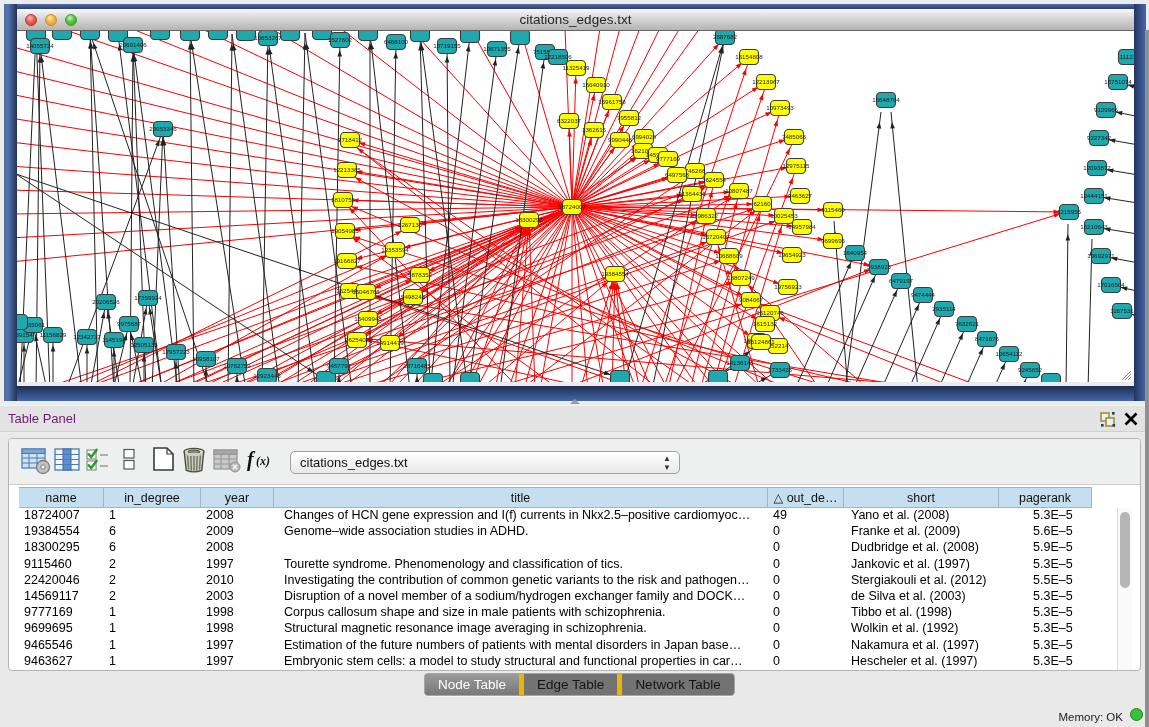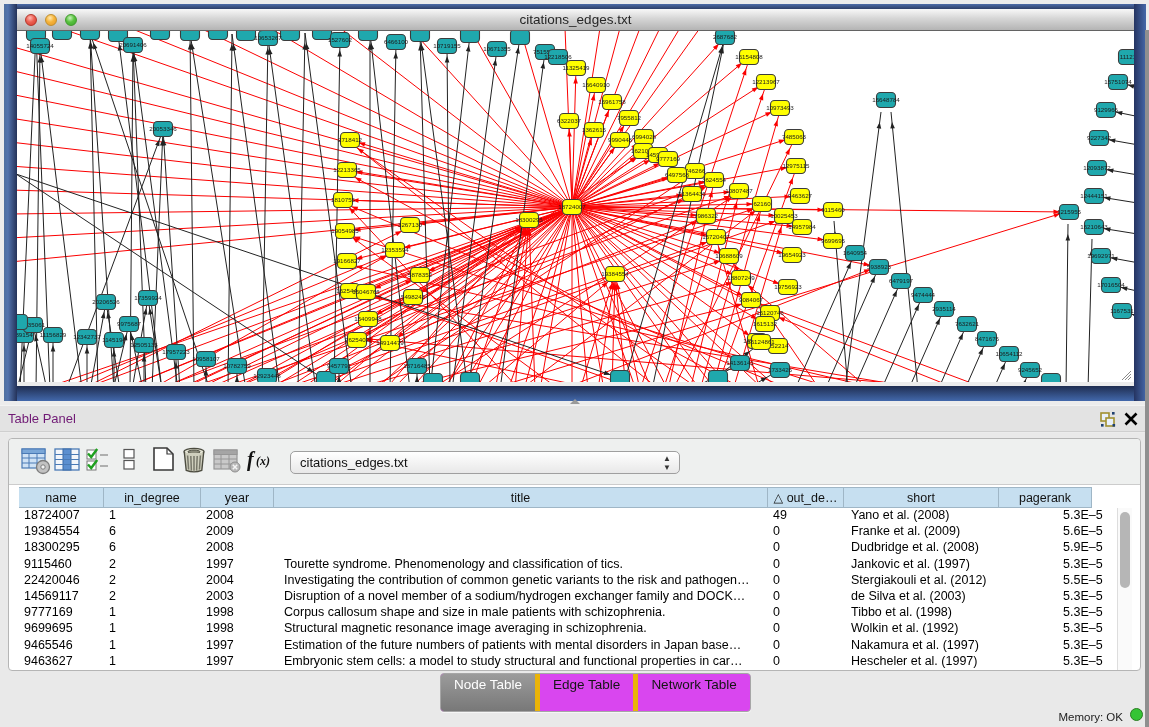--- a/index.html
+++ b/index.html
@@ -21,26 +21,26 @@
 .panel{position:absolute;left:8px;top:5px;width:1133px;height:233px;border:1px solid #b5b5b5;border-radius:4px;background:#fff}
 .toolbar{position:absolute;left:0;top:0;width:100%;height:46px;background:#eef0ef;border-bottom:1px solid #ccc;border-radius:4px 4px 0 0}
 .combo{position:absolute;left:281px;top:12px;width:390px;height:23px;border:1px solid #9f9f9f;border-radius:5px;background:linear-gradient(#fff,#e8e8e8);font-size:13px;color:#111;line-height:21px;padding-left:9px}
 .combo .arr{position:absolute;right:8px;top:2px;font-size:8px;color:#333;line-height:9px}
 .thead{position:absolute;left:10px;top:48px;width:1073px;height:29px}
 .thead div{position:absolute;top:0;height:21px;background:#c6dfF0;background:#c6dff0;border:1px solid #9fb6c6;border-left:none;font-size:12.5px;text-align:center;line-height:20px;color:#111}
 .tbody{position:absolute;left:10px;top:69px;width:1073px;height:162px;font-size:12.5px;color:#000}
 .tr{position:relative;height:16.2px;white-space:nowrap}
 .tr div{position:absolute;top:0;overflow:hidden}
 .c0{left:5px;width:92px} .c1{left:90px;width:95px} .c2{left:187px;width:80px}
-.c3{left:265px;width:487px} .c4{left:754px;width:72px} .c5{left:832px;width:150px} .c6{left:1044px;width:80px}
+.c3{left:265px;width:487px} .c4{left:754px;width:72px} .c5{left:832px;width:150px} .c6{left:1014px;width:80px}
 .h-name{left:0;width:85px} .h-ind{left:85px;width:97px} .h-year{left:182px;width:73px}
 .h-title{left:255px;width:494px} .h-out{left:749px;width:76px} .h-short{left:825px;width:155px} .h-pr{left:980px;width:93px}
 .vscroll{position:absolute;right:8px;top:69px;width:15px;height:162px;background:#fafafa;border-left:1px solid #ddd}
 .vthumb{position:absolute;left:2px;top:4px;width:10px;height:76px;background:#b6b6b6;border-radius:5px}
-.segs{position:absolute;left:440px;top:240px;height:39px;border:1px solid #a6a6a6;border-radius:4px;background:#d946ef;display:flex;overflow:hidden;box-shadow:0 1px 0 rgba(255,255,255,.6)}
+.segs{position:absolute;left:424px;top:240px;height:23px;border:1px solid #a6a6a6;border-radius:4px;background:#737373;display:flex;overflow:hidden;box-shadow:0 1px 0 rgba(255,255,255,.6)}
 .seg{font-size:13.5px;line-height:21px;padding:0 13px;color:#151515}
 .seg.sel{background:linear-gradient(#9b9b9b,#787878);color:#fff}
 .seg+.seg{border-left:5px solid #eab308}
 .mem{position:absolute;right:26px;top:278px;font-size:11.5px;color:#222}
 .memdot{position:absolute;right:6px;top:275px;width:13px;height:13px;border-radius:50%;background:#35c435;border:1px solid #2a7d22}
 .divarrow{position:absolute;left:570px;top:399px;width:0;height:0;border-left:5px solid transparent;border-right:5px solid transparent;border-bottom:5px solid #9a9a9a}
 .redge{position:absolute;right:0;top:30px;width:4px;height:697px;background:#8f8f8f}
 </style></head>
 <body>
 <div class="frame">
@@ -834,28 +834,30 @@
     <div class="h-title">title</div>
         <div class="h-out">△ out_de…</div>
         <div class="h-short">short</div>
         <div class="h-pr">pagerank</div>
   </div>
   <div class="tbody">
         <div class="tr">
           <div class="c0">18724007</div>
           <div class="c1">1</div>
           <div class="c2">2008</div>
+          <div class="c3">Changes of HCN gene expression and I(f) currents in Nkx2.5–positive cardiomyoc…</div>
           <div class="c4">49</div>
           <div class="c5">Yano et al. (2008)</div>
           <div class="c6">5.3E–5</div>
         </div>
         <div class="tr">
           <div class="c0">19384554</div>
           <div class="c1">6</div>
           <div class="c2">2009</div>
+          <div class="c3">Genome–wide association studies in ADHD.</div>
           <div class="c4">0</div>
           <div class="c5">Franke et al. (2009)</div>
           <div class="c6">5.6E–5</div>
         </div>
         <div class="tr">
           <div class="c0">18300295</div>
           <div class="c1">6</div>
           <div class="c2">2008</div>
           <div class="c4">0</div>
           <div class="c5">Dudbridge et al. (2008)</div>
@@ -866,21 +868,21 @@
           <div class="c1">2</div>
           <div class="c2">1997</div>
           <div class="c3">Tourette syndrome. Phenomenology and classification of tics.</div>
           <div class="c4">0</div>
           <div class="c5">Jankovic et al. (1997)</div>
           <div class="c6">5.3E–5</div>
         </div>
         <div class="tr">
           <div class="c0">22420046</div>
           <div class="c1">2</div>
-          <div class="c2">2004</div>
+          <div class="c2">2010</div>
           <div class="c3">Investigating the contribution of common genetic variants to the risk and pathogen…</div>
           <div class="c4">0</div>
           <div class="c5">Stergiakouli et al. (2012)</div>
           <div class="c6">5.5E–5</div>
         </div>
         <div class="tr">
           <div class="c0">14569117</div>
           <div class="c1">2</div>
           <div class="c2">2003</div>
           <div class="c3">Disruption of a novel member of a sodium/hydrogen exchanger family and DOCK…</div>

